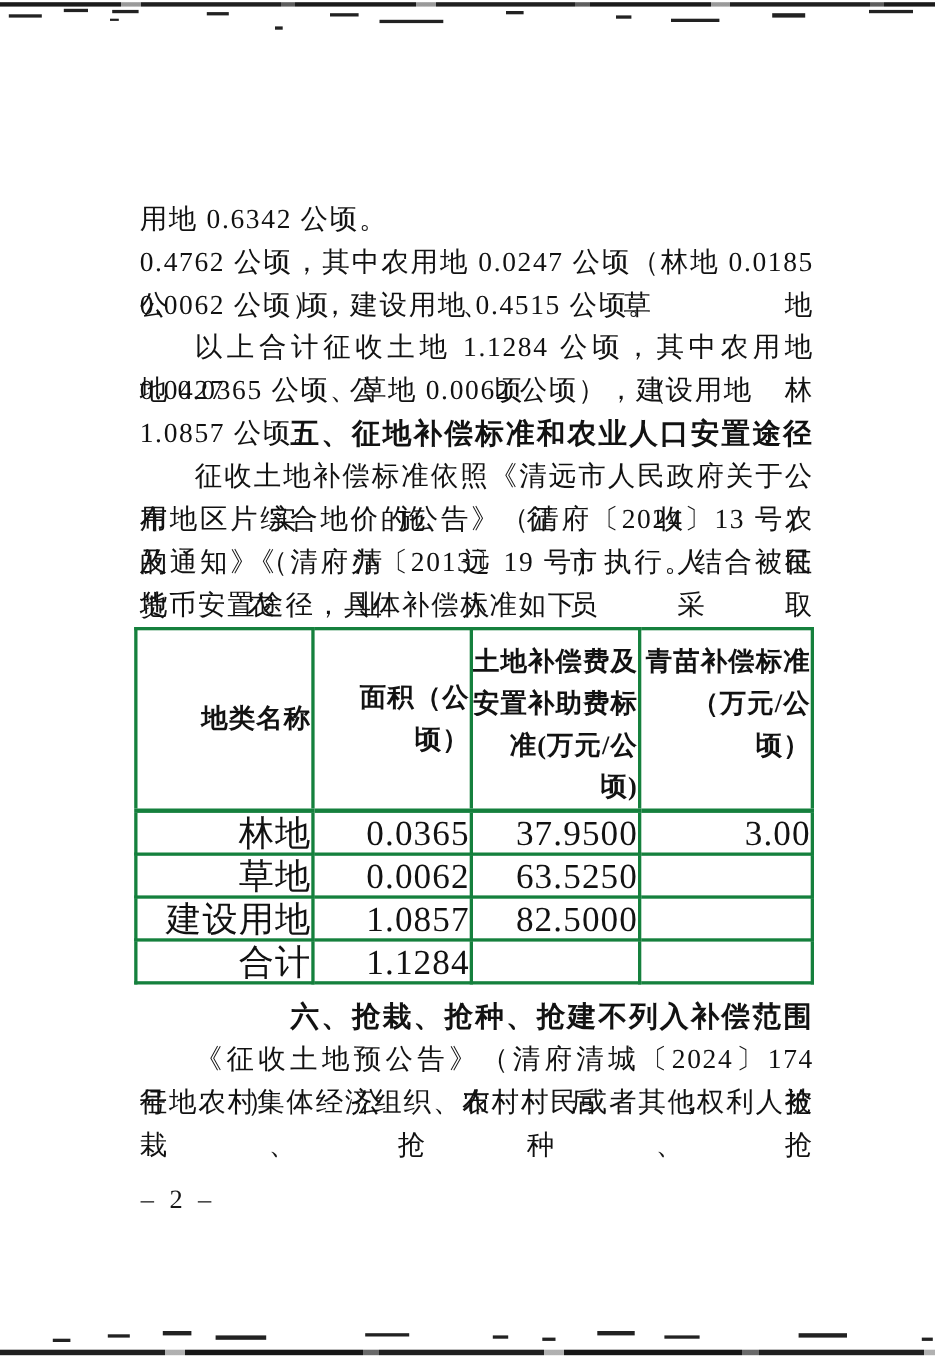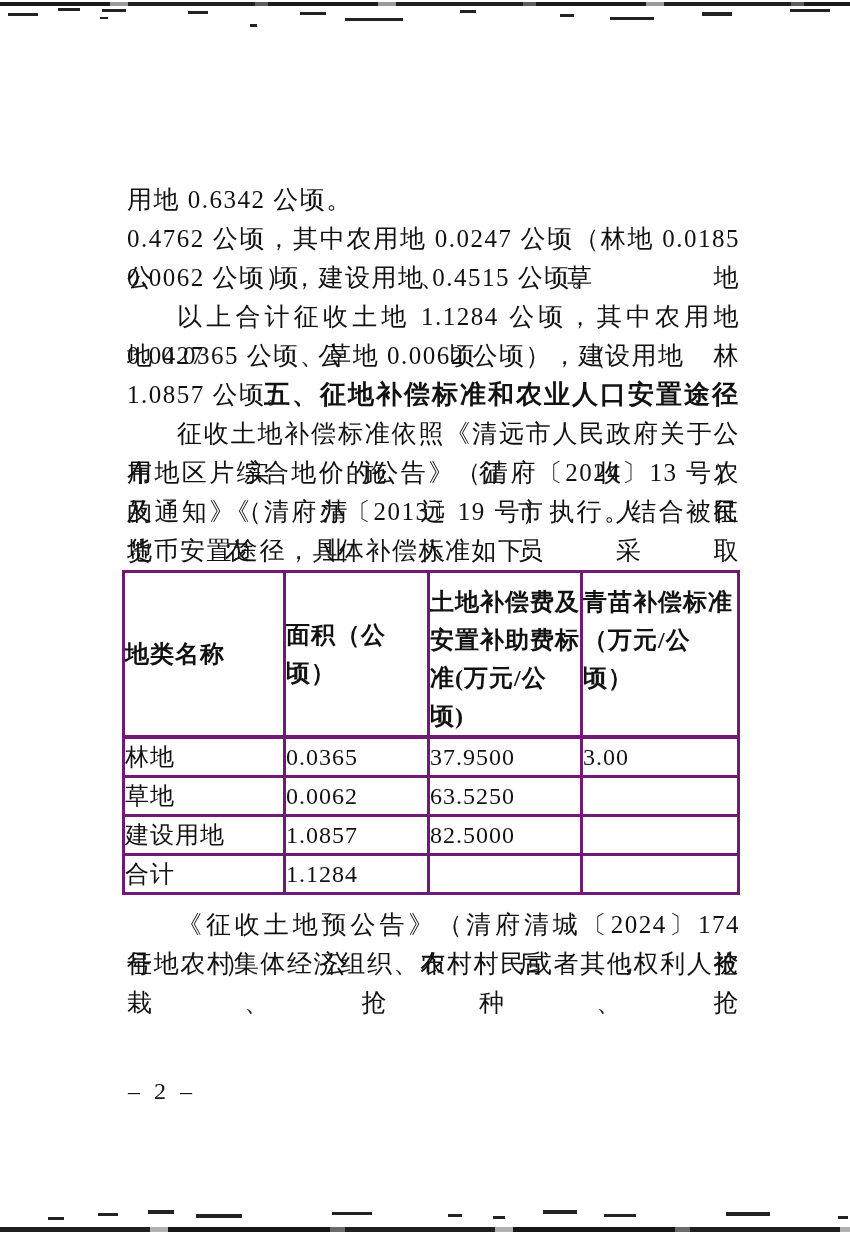--- a/index.html
+++ b/index.html
@@ -42,32 +42,32 @@
   .comp-table {
     border-collapse:collapse; table-layout:fixed;
     width:615px; margin-left:-5px;
     font-family:"Liberation Serif","DejaVu Serif",serif;
   }
   .comp-table col.c1 { width:161px; }
   .comp-table col.c2 { width:144px; }
   .comp-table col.c3 { width:153px; }
   .comp-table col.c4 { width:157px; }
   .comp-table th, .comp-table td {
-    border:3px solid #701a75;
-    text-align:left; vertical-align:middle;
+    border:3px solid #15803d;
+    text-align:right; vertical-align:middle;
     padding:0; overflow:hidden;
   }
   .comp-table th {
     height:122px; font-size:24px; font-weight:700;
     line-height:38px; letter-spacing:1px;
     white-space:pre-line; border-bottom-width:4px;
   }
   .comp-table th.top-align { vertical-align:top; padding-top:10px; height:112px; }
   .comp-table td {
-    height:36px; font-size:24px; line-height:36px; letter-spacing:1px;
+    height:36px; font-size:32px; line-height:36px; letter-spacing:1px;
   }
   .post-table { margin-top:10px; }
   
   .page-number {
     position:absolute; left:128px; top:1078px;
     font-size:24px; letter-spacing:4px; color:#161616;
   }
 </style>
 </head>
 <body>
@@ -141,20 +141,21 @@
         <tr>
           <td>合计</td>
           <td>1.1284</td>
           <td></td>
           <td></td>
         </tr>
       </tbody>
     </table>
 
     <div class="post-table">
+      <div class="ln ind head">六、抢栽、抢种、抢建不列入补偿范围</div>
       <div class="ln ind fill">《征收土地预公告》（清府清城〔2024〕174 号）公布后，被</div>
       <div class="ln fill">征地农村集体经济组织、农村村民或者其他权利人抢栽、抢种、抢</div>
     </div>
   </div>
 
   <div class="page-number">– 2 –</div>
 
   <i class="nd" style="left:48px;top:1217px;width:16px;height:3px"></i>
   <i class="nd" style="left:98px;top:1213px;width:20px;height:3px"></i>
   <i class="nd" style="left:148px;top:1210px;width:26px;height:4px"></i>

